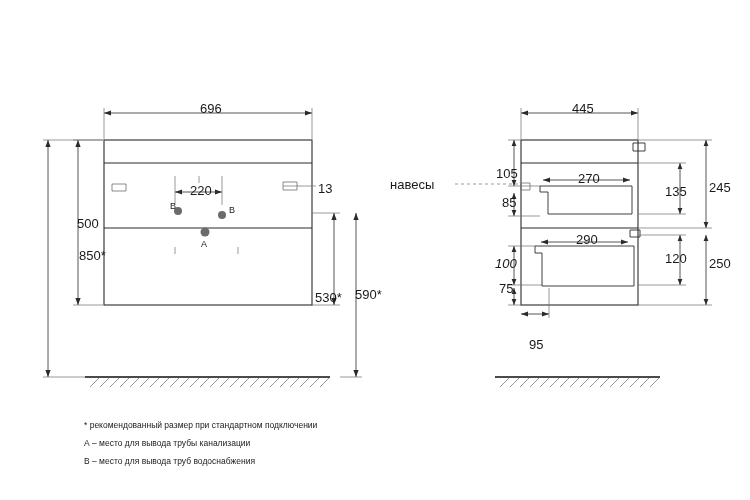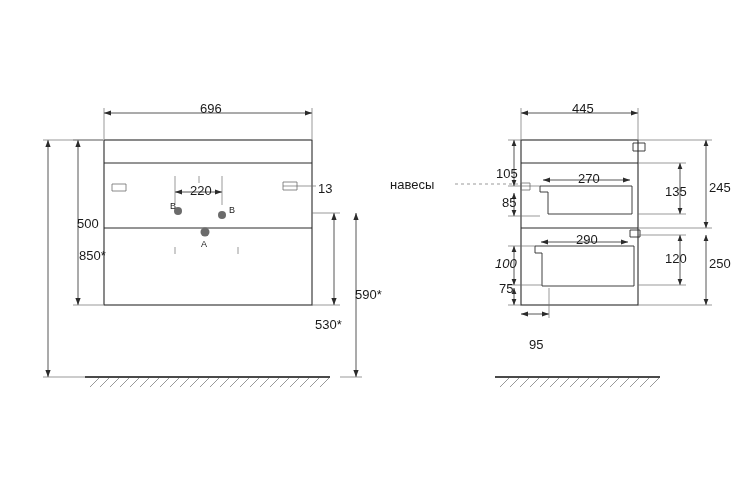--- a/index.html
+++ b/index.html
@@ -221,21 +221,21 @@
           <line x1="650" y1="387" x2="659" y2="378"></line>
     </g>
   </g>
 </svg>
 
 <div class="lbl" style="left:200px;top:101px;">696</div>
 <div class="lbl" style="left:77px;top:216px;">500</div>
 <div class="lbl" style="left:35px;top:248px;margin-left:44px;">850*</div>
 <div class="lbl" style="left:190px;top:183px;">220</div>
 <div class="lbl" style="left:318px;top:181px;">13</div>
-<div class="lbl" style="left:315px;top:317px;">530*</div>
+<div class="lbl" style="left:315px;top:290px;">530*</div>
 <div class="lbl" style="left:355px;top:287px;">590*</div>
 
 <div class="lbl bold-lbl" style="left:170px;top:201px;">В</div>
 <div class="lbl bold-lbl" style="left:229px;top:205px;">В</div>
 <div class="lbl bold-lbl" style="left:201px;top:239px;">А</div>
 
 <div class="lbl" style="left:572px;top:101px;">445</div>
 <div class="lbl" style="left:390px;top:177px;">навесы</div>
 
 <div class="lbl" style="left:496px;top:166px;">105</div>
@@ -243,14 +243,17 @@
 <div class="lbl" style="left:578px;top:171px;">270</div>
 <div class="lbl" style="left:665px;top:184px;text-align:center;">135</div>
 <div class="lbl" style="left:709px;top:180px;">245</div>
 <div class="lbl" style="left:576px;top:232px;">290</div>
 <div class="lbl" style="left:495px;top:256px;font-style:italic;">100</div>
 <div class="lbl" style="left:665px;top:251px;">120</div>
 <div class="lbl" style="left:709px;top:256px;">250</div>
 <div class="lbl" style="left:499px;top:281px;">75</div>
 <div class="lbl" style="left:529px;top:305px;margin-top:32px;">95</div>
 
+<div class="note" style="left:84px;top:420px;">* рекомендованный размер при стандартном подключении</div>
+<div class="note" style="left:84px;top:438px;">А – место для вывода трубы канализации</div>
+<div class="note" style="left:84px;top:456px;">В – место для вывода труб водоснабжения</div>
 
 </div>
 
 </body></html>

